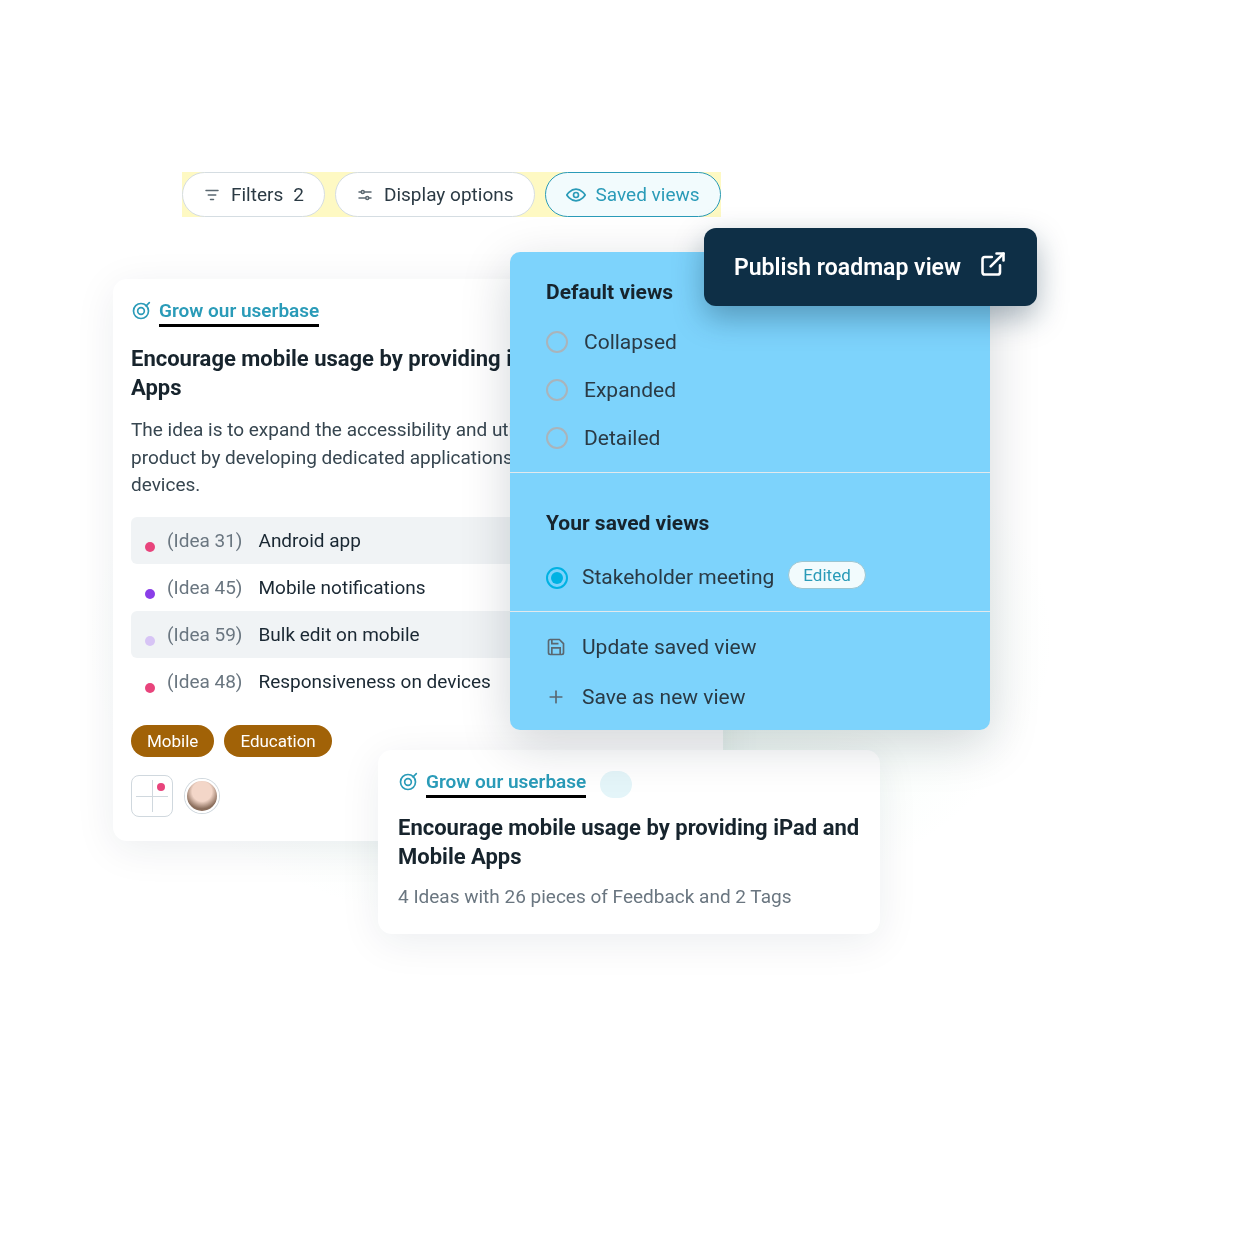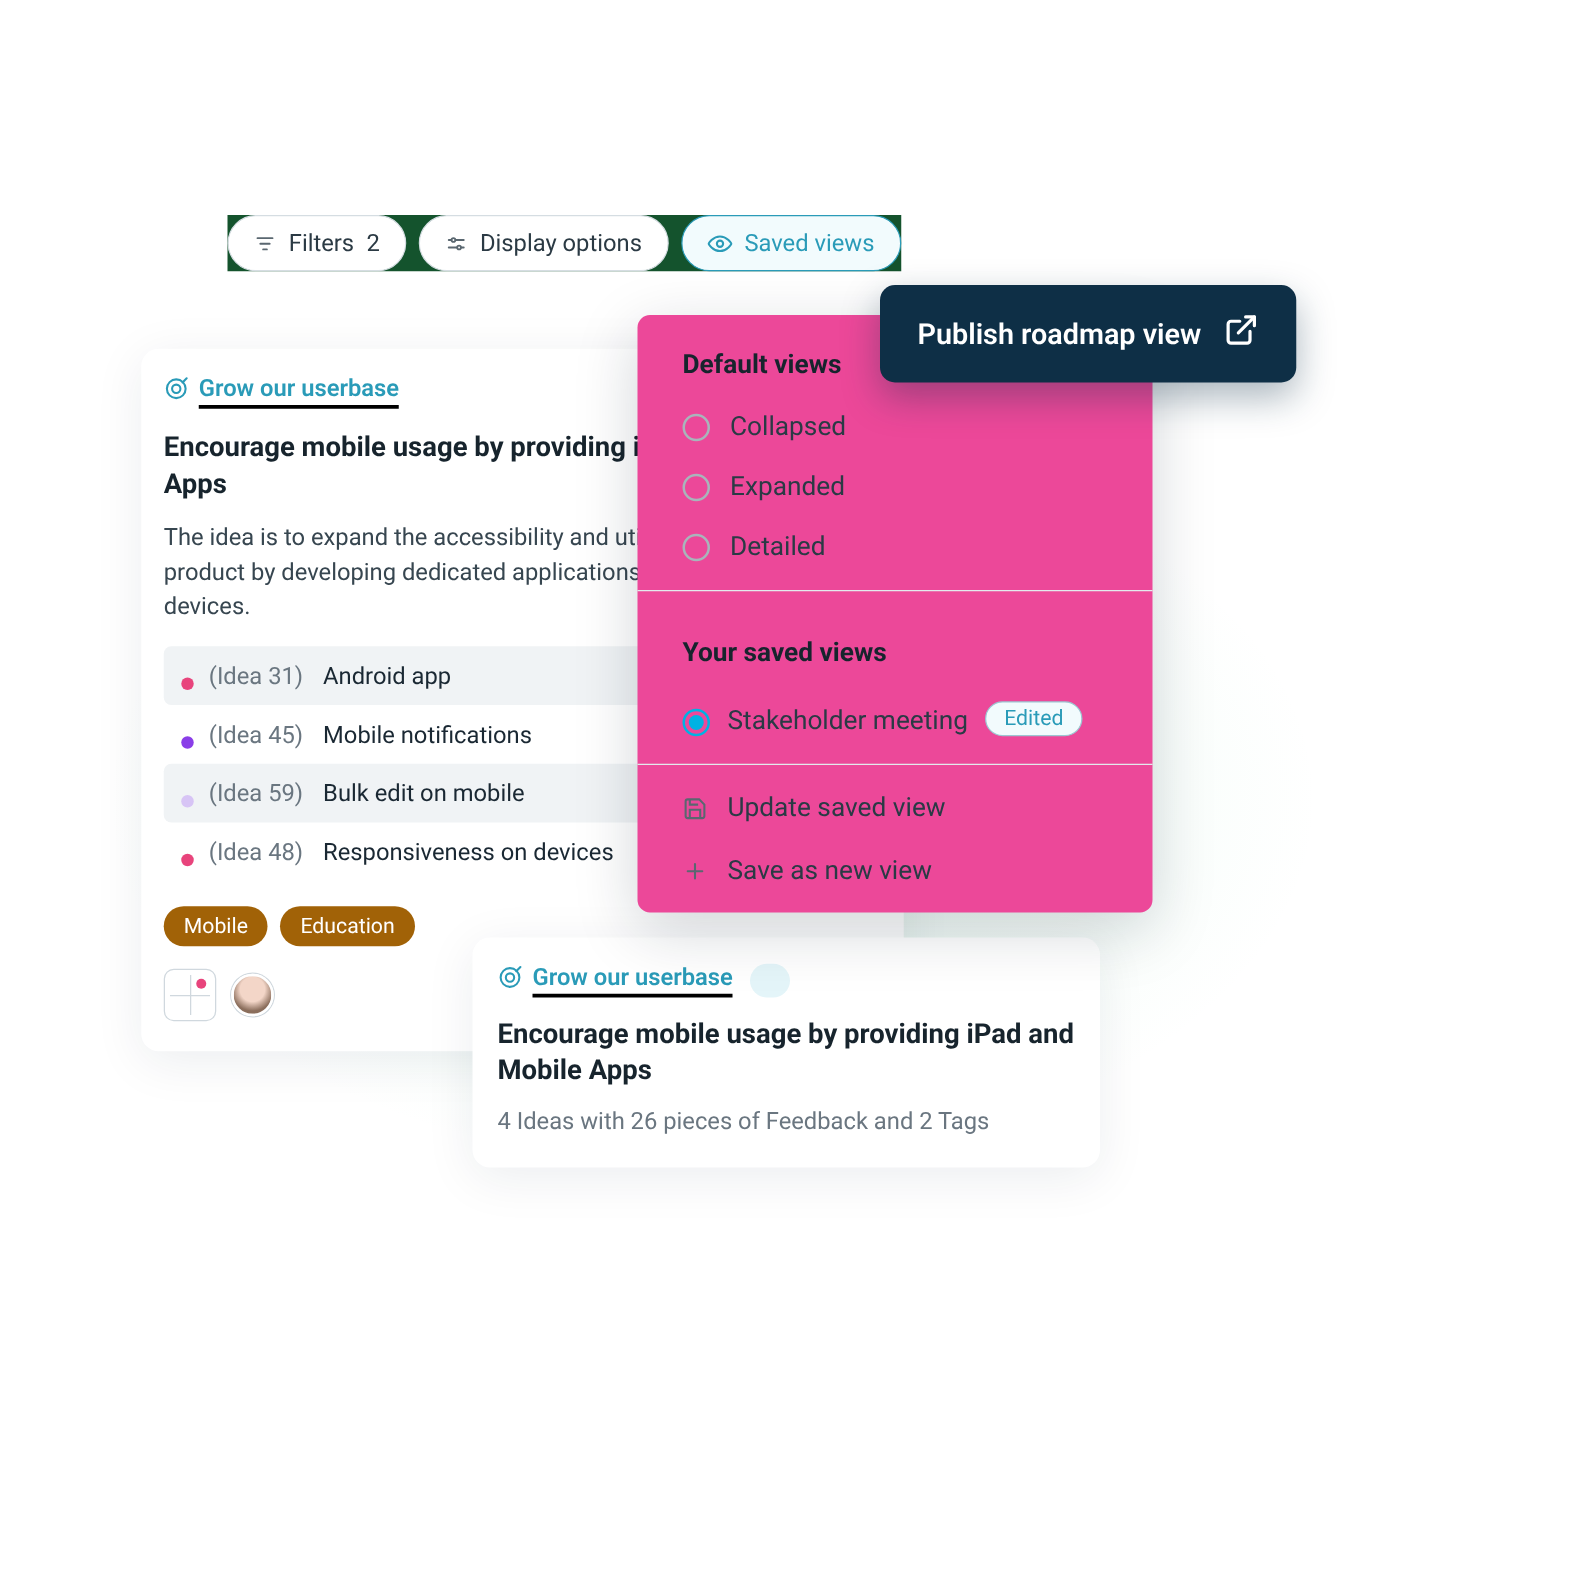--- a/index.html
+++ b/index.html
@@ -12,21 +12,21 @@
   color: #1a2f3d;
 }
 
 
 .toolbar {
   position: absolute;
   top: 172px;
   left: 182px;
   display: flex;
   gap: 10px;
-  background: #14532d;
+  background: #fef9c3;
   padding: 0;
 }
 .pill {
   display: flex;
   align-items: center;
   gap: 10px;
   padding: 10px 20px;
   border: 1.5px solid #d5dde2;
   border-radius: 999px;
   background: #fff;
@@ -141,22 +141,22 @@
   background: #e4f5f9; color: #2a9bb8;
   padding: 4px 14px; border-radius: 999px;
   font-size: 16px; margin-left: 6px;
 }
 
 
 .panel {
   position: absolute;
   top: 252px;
   left: 510px;
-  width: 412px;
-  background: #ec4899;
+  width: 480px;
+  background: #7dd3fc;
   border-radius: 10px;
   box-shadow: 0 14px 50px rgba(10,30,45,0.18);
   padding-bottom: 8px;
 }
 .panel h3 {
   font-size: 21px; font-weight: 700; color: #17242d;
   padding: 28px 36px 14px 36px;
 }
 .radio-row {
   display: flex; align-items: center; gap: 16px;

